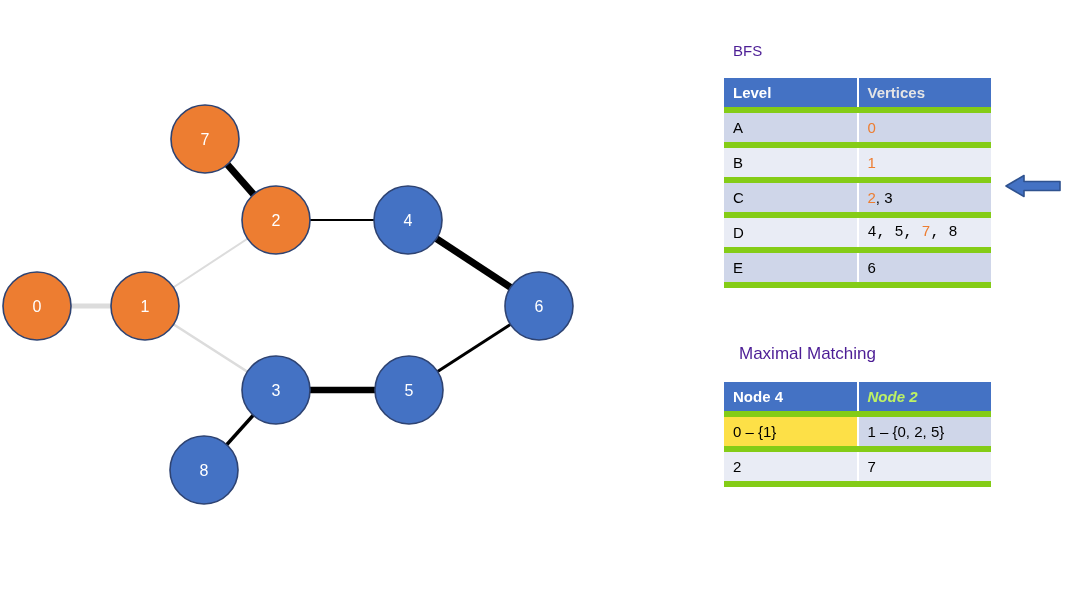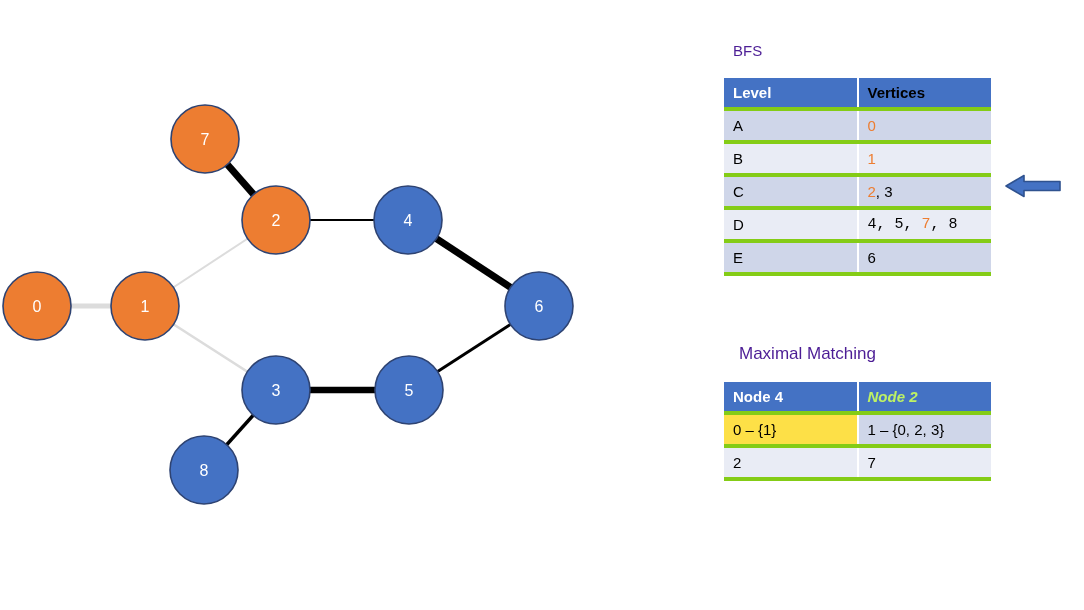--- a/index.html
+++ b/index.html
@@ -34,21 +34,21 @@
     font-size: 15px;
     color: #000000;
   }
   .bfs-table { left: 724px; top: 78px; }
   .matching-table { left: 724px; top: 382px; }
   table.data-table th, table.data-table td {
     height: 29px;
     padding: 0 0 0 9px;
     text-align: left;
     vertical-align: middle;
-    border-bottom: 4px solid #84cc16;
+    border-bottom: 6px solid #84cc16;
     white-space: nowrap;
     overflow: hidden;
   }
   table.data-table th {
     font-weight: bold;
     font-size: 15px;
   }
   table.data-table th:first-child, table.data-table td:first-child {
     border-right: 2px solid #ffffff;
   }
@@ -110,21 +110,21 @@
         <text x="204" y="470" fill="#ffffff" font-size="16" text-anchor="middle" dy="0.35em">8</text>
       </g>
     </svg>
 
   <div class="section-title bfs-title">BFS</div>
 
   <table class="data-table bfs-table" id="bfs-table">
     <thead>
         <tr>
           <th style="background: rgb(68, 114, 196); color: rgb(255, 255, 255);">Level</th>
-          <th style="background: rgb(68, 114, 196); color: #000000;">Vertices</th>
+          <th style="background: rgb(68, 114, 196); color: #e5e5e5;">Vertices</th>
         </tr>
       </thead>
     <tbody>
         <tr>
           <td style="background: rgb(207, 214, 233);">A</td>
           <td style="background: rgb(207, 214, 233);"><span style="color: rgb(237, 125, 49);">0</span></td>
         </tr>
         <tr>
           <td style="background: rgb(233, 236, 245);">B</td>
           <td style="background: rgb(233, 236, 245);"><span style="color: rgb(237, 125, 49);">1</span></td>
@@ -153,21 +153,21 @@
   <table class="data-table matching-table" id="matching-table">
     <thead>
         <tr>
           <th style="background: rgb(68, 114, 196); color: rgb(255, 255, 255);">Node 4</th>
           <th style="background: rgb(68, 114, 196); color: #bef264; font-style: italic;">Node 2</th>
         </tr>
       </thead>
     <tbody>
         <tr>
           <td style="background: #fde047;">0 – {1}</td>
-          <td style="background: rgb(207, 214, 233);">1 – {0, 2, 3}</td>
+          <td style="background: rgb(207, 214, 233);">1 – {0, 2, 5}</td>
         </tr>
         <tr>
           <td style="background: rgb(233, 236, 245);">2</td>
           <td style="background: rgb(233, 236, 245);">7</td>
         </tr>
       </tbody>
   </table>
 
 </div>
 

